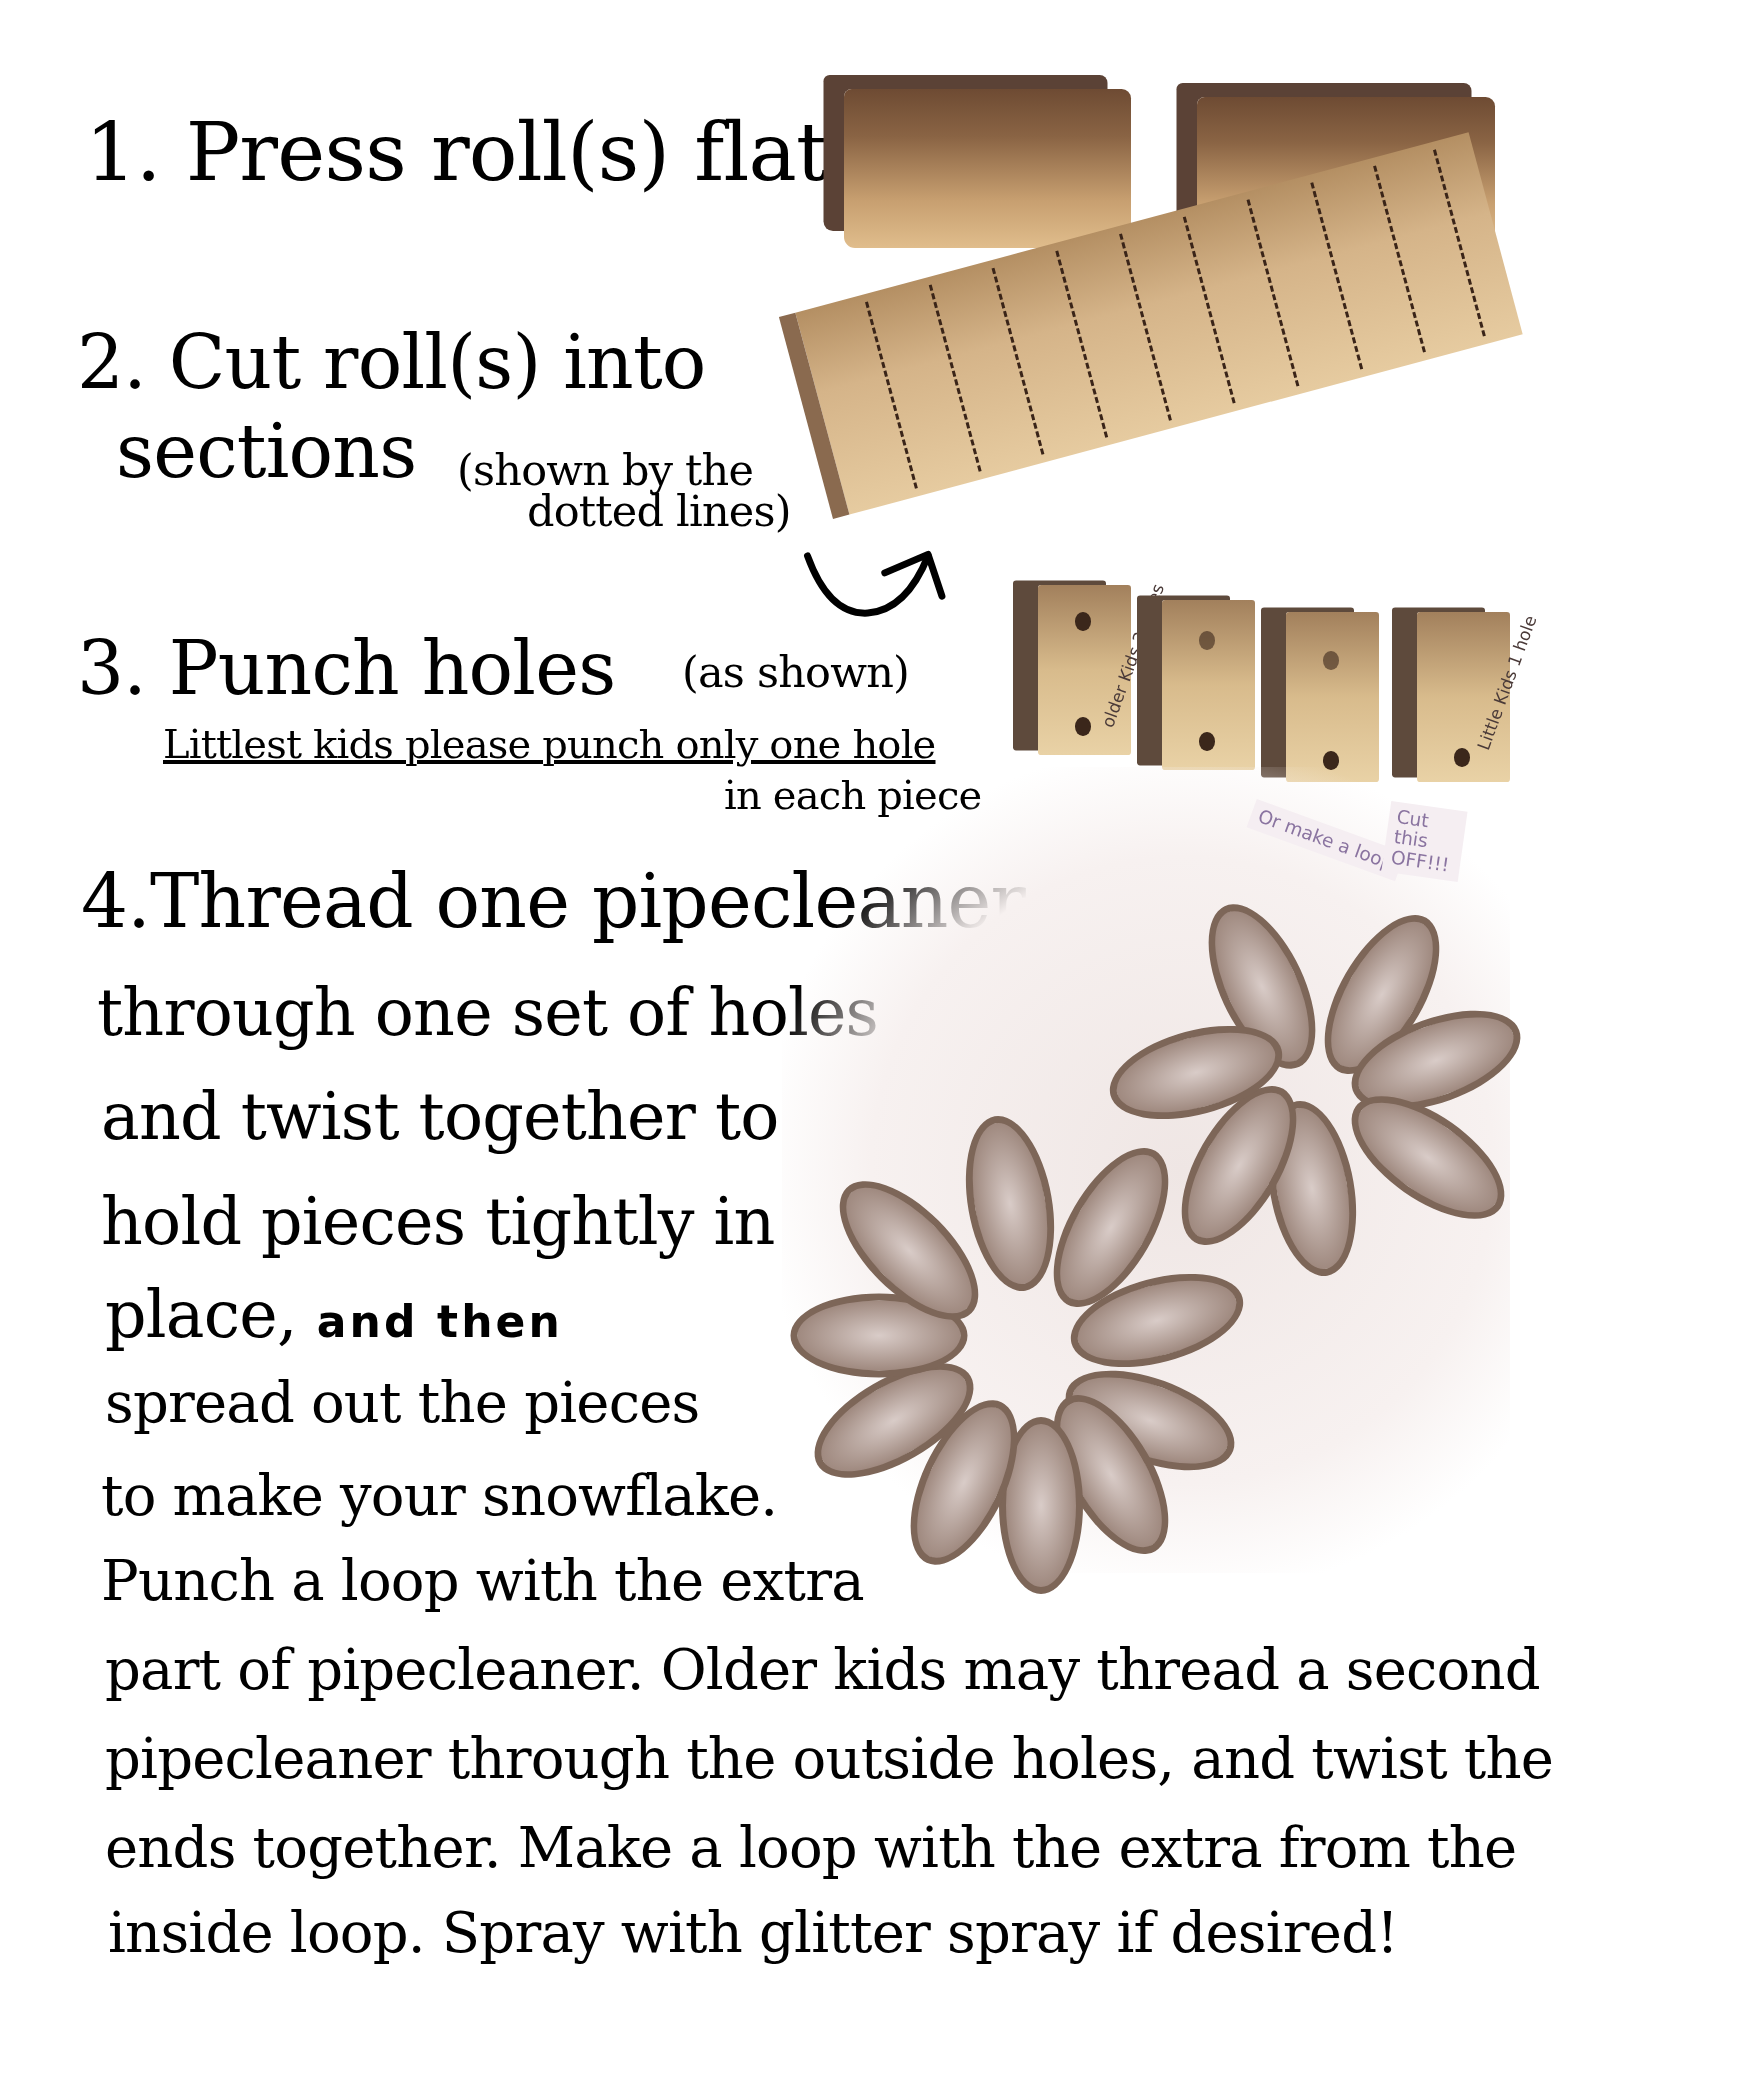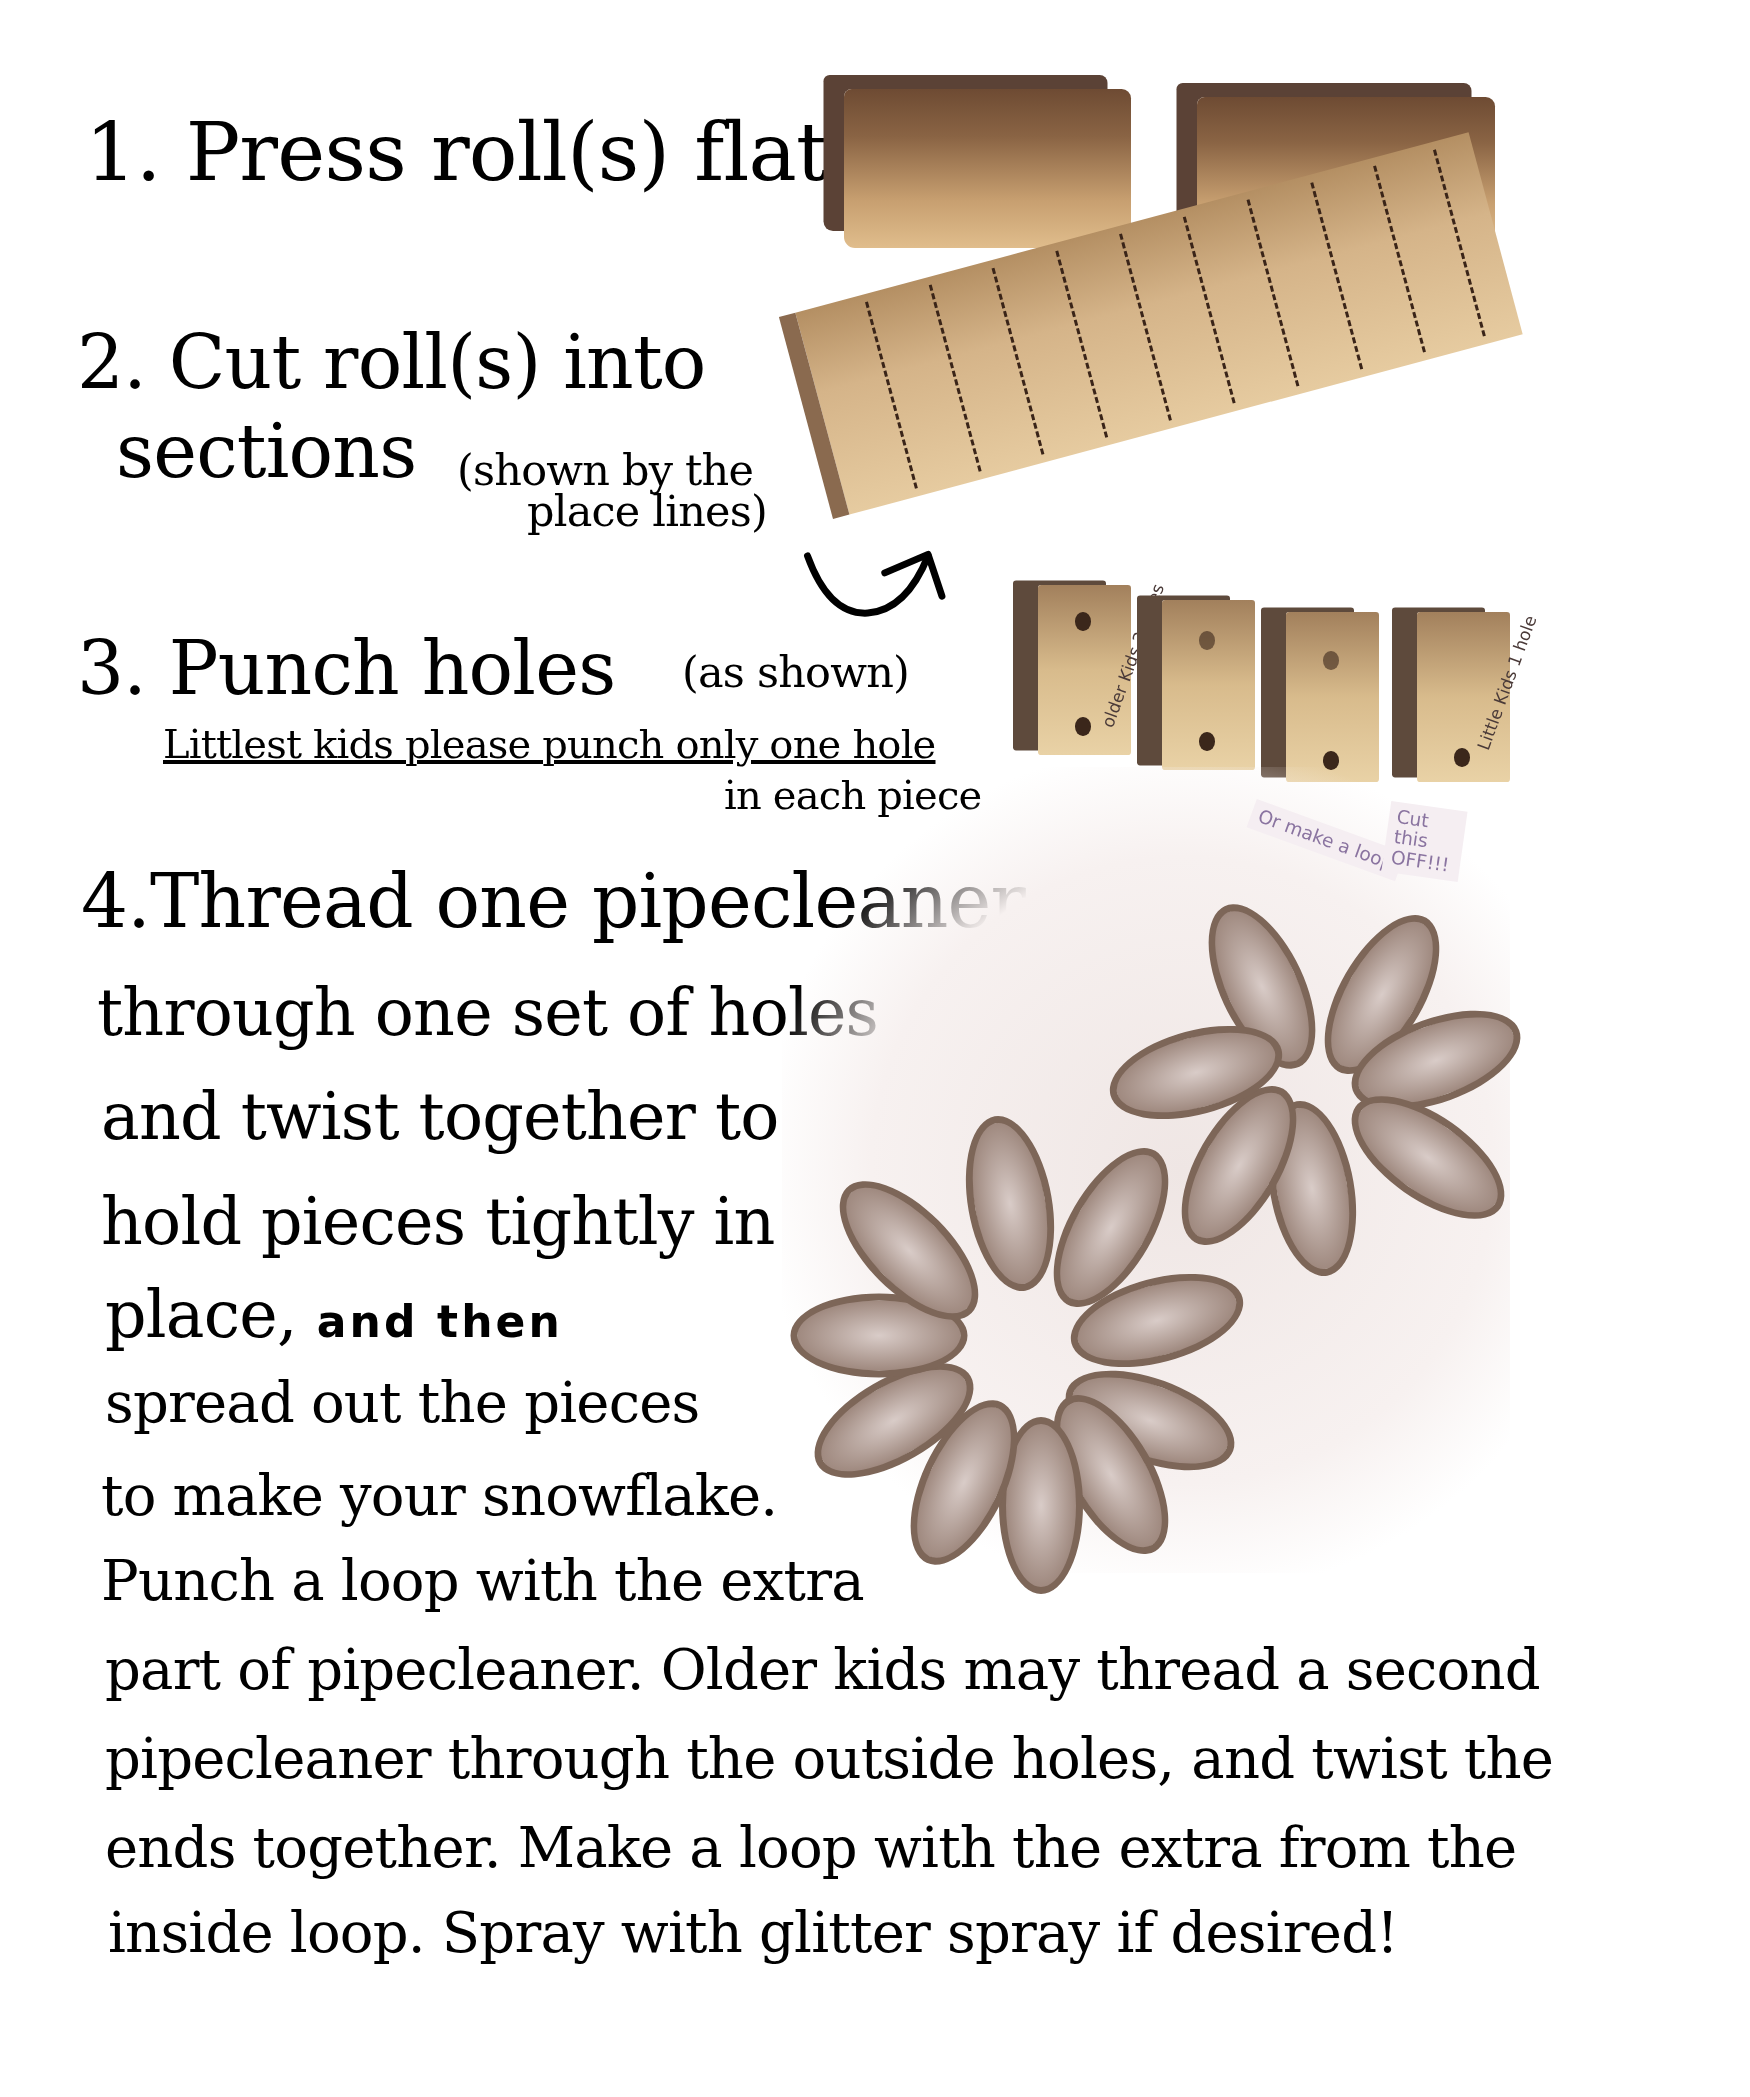--- a/index.html
+++ b/index.html
@@ -51,21 +51,21 @@
   <div class="roll-flat" style="left:844px; top:89px; width:287px; height:159px;"></div>
   <div class="roll-flat" style="left:1197px; top:97px; width:298px; height:151px;"></div>
 </div>
 
 <div class="t h2" style="left:77px; top:325px;text-align:right;">
   <span>2.</span>
   <span>Cut roll(s) into</span>
 </div>
 <div class="t h2" style="left:116px; top:414px;text-align:right;">sections</div>
 <div class="t sub" style="left:457px; top:449px;">(shown by the</div>
-<div class="t sub" style="left:527px; top:490px;">place lines)</div>
+<div class="t sub" style="left:527px; top:490px;">dotted lines)</div>
 
 <div class="long-roll">
   <div class="dot-line" style="left:70px;"></div>
   <div class="dot-line" style="left:136px;"></div>
   <div class="dot-line" style="left:201px;"></div>
   <div class="dot-line" style="left:267px;"></div>
   <div class="dot-line" style="left:333px;"></div>
   <div class="dot-line" style="left:399px;"></div>
   <div class="dot-line" style="left:465px;"></div>
   <div class="dot-line" style="left:531px;"></div>

